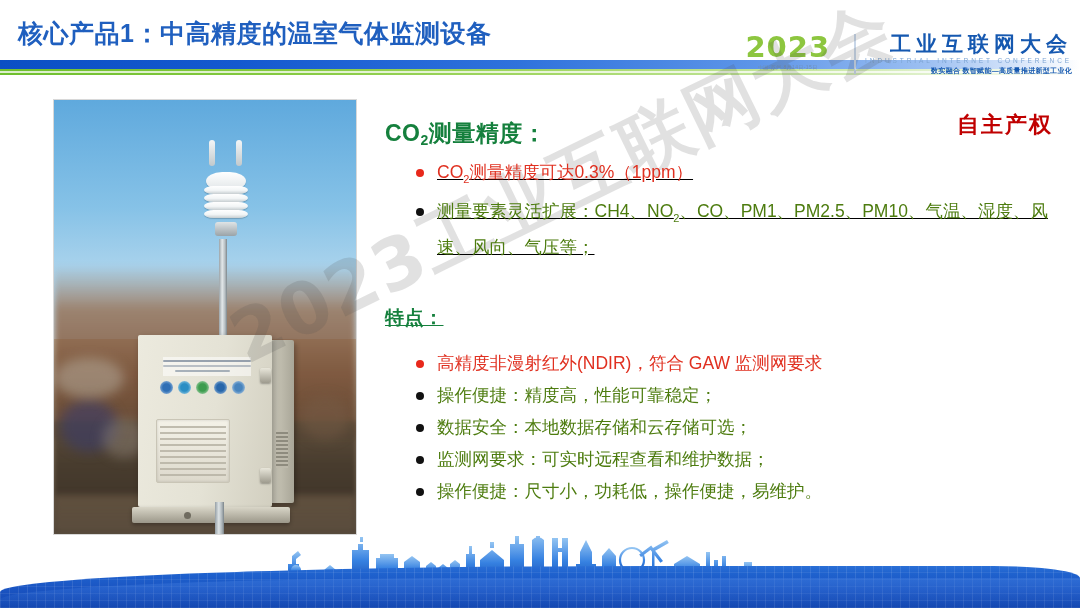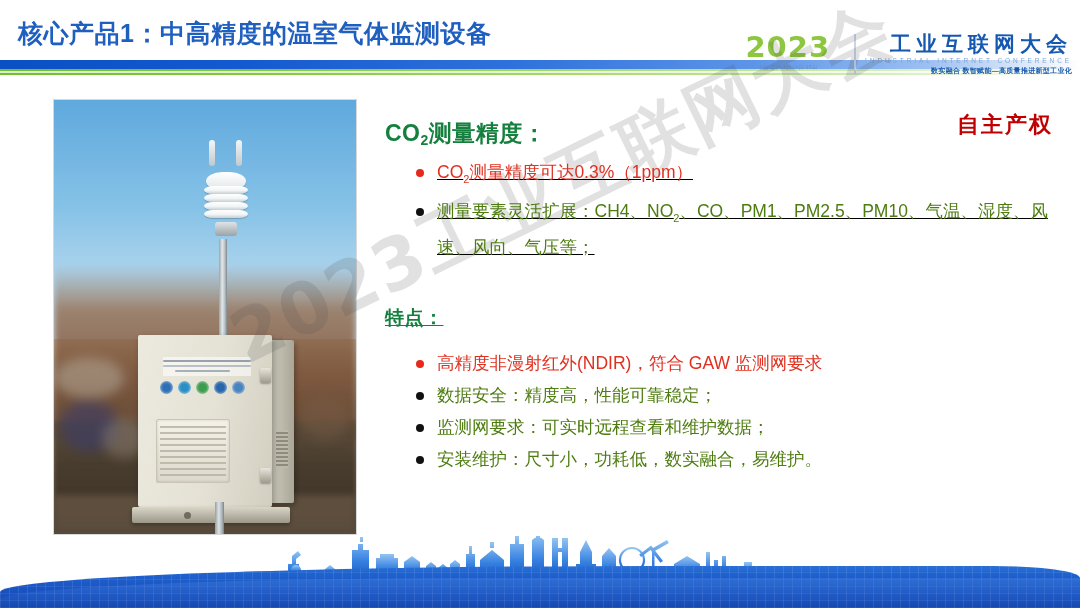--- a/index.html
+++ b/index.html
@@ -265,23 +265,24 @@
       </li>
       <li>
         <span>测量要素灵活扩展：CH4、NO<sub style="font-size:11px;">2</sub>、CO、PM1、PM2.5、PM10、气温、湿度、风速、风向、气压等；</span>
       </li>
     </ul>
 
     <div class="sec-head sec2">特点：</div>
 
     <ul class="bl list2">
       <li class="red"><span>高精度非漫射红外(NDIR)，符合 GAW 监测网要求</span></li>
-      <li><span>数据安全：精度高，性能可靠稳定；</span></li>
+      <li><span>操作便捷：精度高，性能可靠稳定；</span></li>
+      <li><span>数据安全：本地数据存储和云存储可选；</span></li>
       <li><span>监测网要求：可实时远程查看和维护数据；</span></li>
-      <li><span>安装维护：尺寸小，功耗低，数实融合，易维护。</span></li>
+      <li><span>操作便捷：尺寸小，功耗低，操作便捷，易维护。</span></li>
     </ul>
   </div>
 
   <div class="footer">
     <svg class="skyline" viewBox="0 0 520 46" preserveAspectRatio="none">
       <defs>
         <linearGradient id="sg" x1="0" y1="0" x2="0" y2="1">
           <stop offset="0%" stop-color="#8FC2F2"></stop>
           <stop offset="55%" stop-color="#2C7BE0"></stop>
           <stop offset="100%" stop-color="#0F4BB5"></stop>

